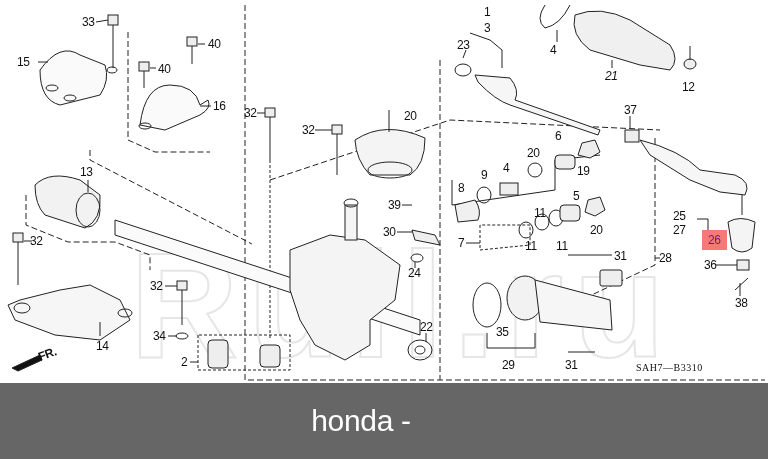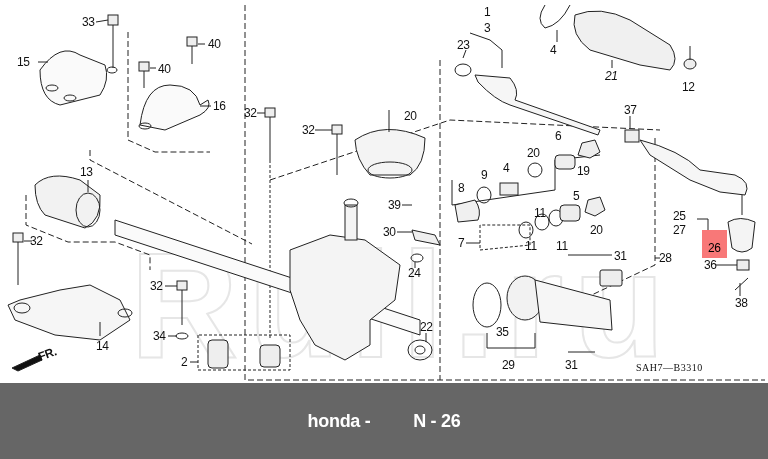--- a/index.html
+++ b/index.html
@@ -1,25 +1,25 @@
 <!DOCTYPE html>
 <html><head>
 <meta charset="utf-8">
 <style>
   * { box-sizing: border-box; margin: 0; padding: 0; }
   html, body { width: 768px; height: 459px; overflow: hidden; background: #ffffff; }
   body { font-family: "Liberation Sans", sans-serif; position: relative; }
   #diagram { position: absolute; left: 0; top: 0; width: 768px; height: 383px; background: #ffffff; }
   #diagram svg { position: absolute; left: 0; top: 0; }
   .callout { position: absolute; font-family: "Liberation Sans", sans-serif; font-size: 12px; color: #111; line-height: 12px; letter-spacing: -0.3px; }
-  .callout.hl { background: #f87878; color: #000000; padding: 12px 6px 4px 6px; }
+  .callout.hl { background: #f87878; color: #701a75; padding: 4px 6px 4px 6px; }
   .code { position: absolute; font-family: "Liberation Serif", serif; font-size: 10px; color: #111; letter-spacing: 0.5px; }
   .watermark { position: absolute; font-family: "Liberation Sans", sans-serif; font-size: 150px; font-weight: bold; color: transparent; -webkit-text-stroke: 2px #e6e6e6; letter-spacing: 10px; left: 130px; top: 230px; line-height: 150px; }
   #banner { position: absolute; left: 0; top: 383px; width: 768px; height: 76px; background: #666666; display: flex; align-items: center; justify-content: center; }
-  #banner .txt { color: #ffffff; font-family: "Liberation Sans", sans-serif; font-size: 18px; letter-spacing: -0.3px; font-weight: bold; }
+  #banner .txt { color: #ffffff; font-family: "Liberation Sans", sans-serif; font-size: 30px; letter-spacing: -0.3px; }
   #banner .gap { display: inline-block; width: 38px; }
 </style>
 </head>
 <body>
 
 <div id="diagram">
   <div class="watermark">Rull.ru</div>
 
   <svg width="768" height="383" viewBox="0 0 768 383">
     <g fill="none" stroke="#222" stroke-width="1">
@@ -212,14 +212,13 @@
   <div class="code" style="left:636px; top:362px;">SAH7—B3310</div>
   <div class="callout" style="left:38px; top:348px; font-weight:bold; transform:rotate(-20deg);">FR.</div>
 </div>
 
 <div id="banner">
   <span class="txt">honda</span>
   <span class="txt">&nbsp;</span>
   <span class="txt">-</span>
   <span class="txt">&nbsp;</span>
   <span class="gap"></span>
-  <span class="txt">N - 26</span>
 </div>
 
 </body></html>

